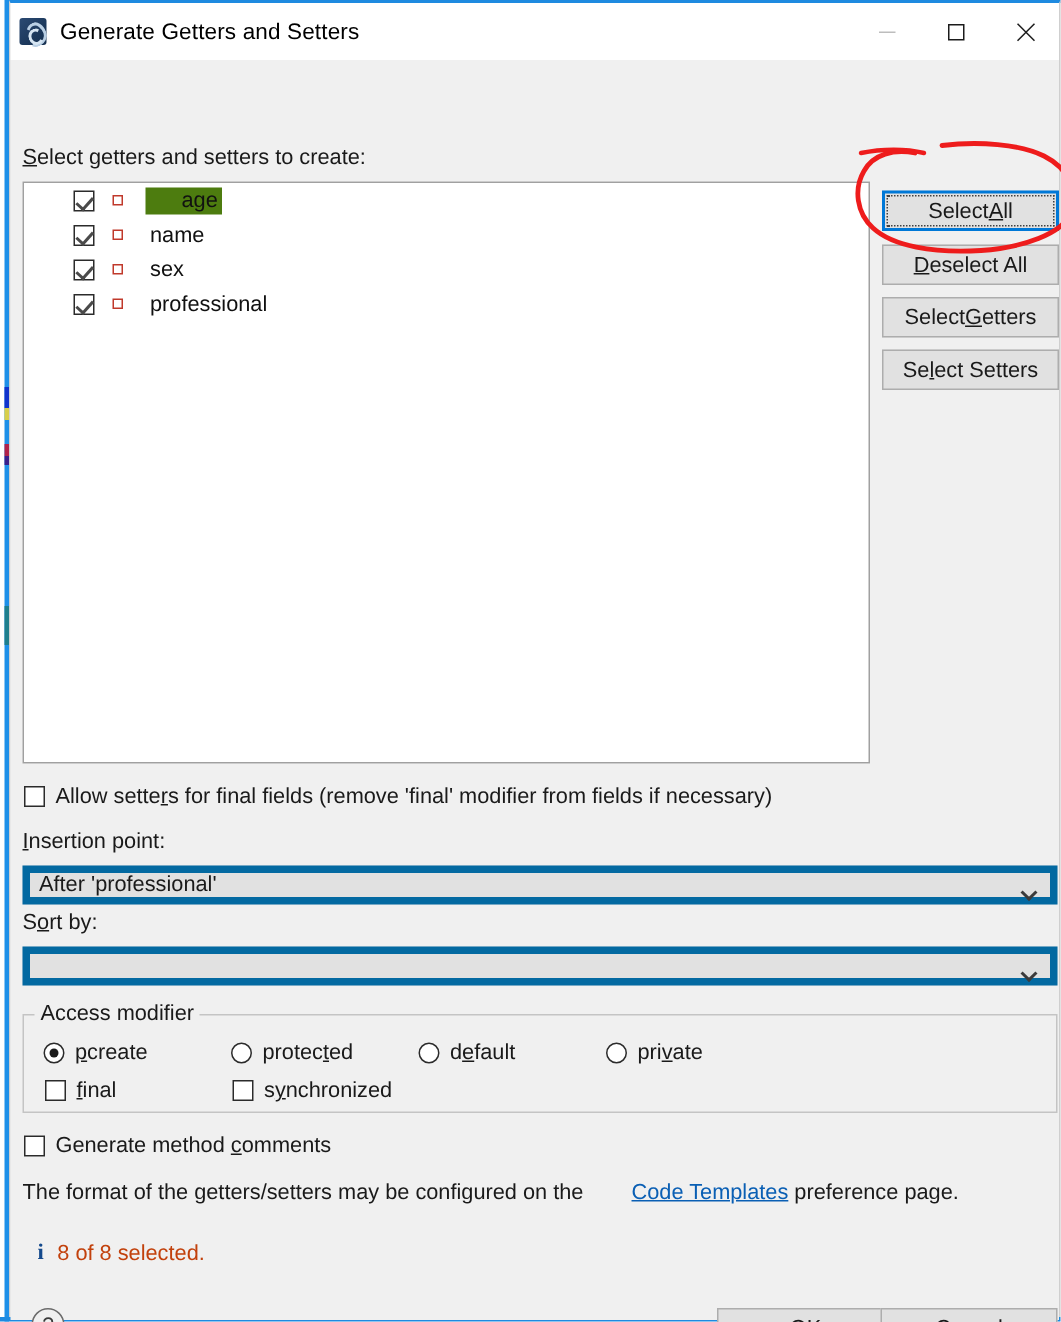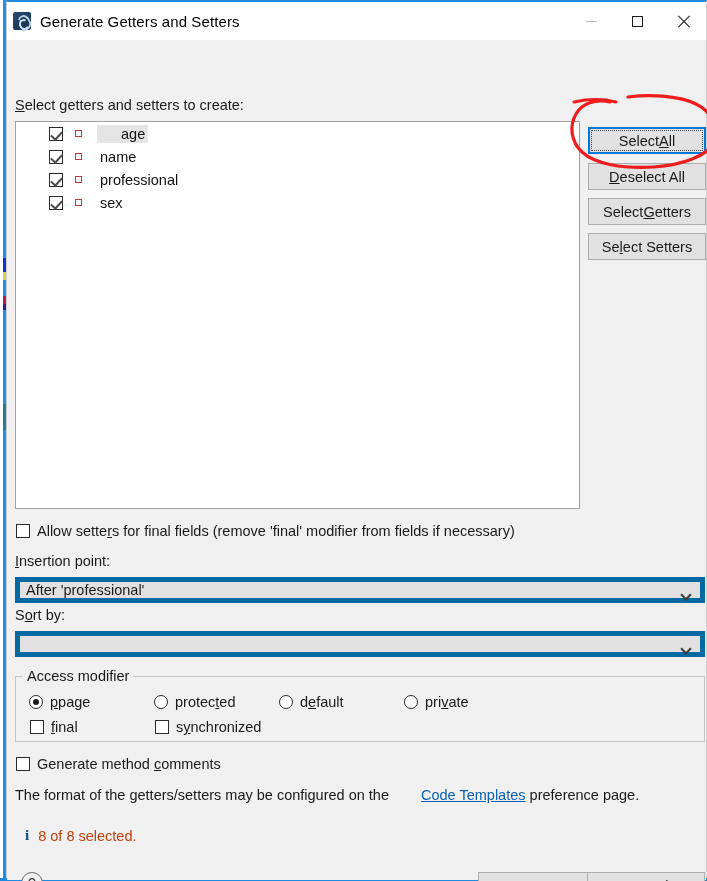--- a/index.html
+++ b/index.html
@@ -149,21 +149,21 @@
     margin-left: 12px;
     flex: 0 0 auto;
   }
   .tree-label {
     margin-left: 15px;
     font-size: 14.5px;
     color: #111111;
     padding: 1px 3px;
     white-space: nowrap;
   }
-  .tree-row.selected .tree-label { background: #e5e5e5; padding-left: 24px; }
+  .tree-row.selected .tree-label { background: #4d7c0f; padding-left: 24px; }
 
   
   .side-btn {
     position: absolute;
     left: 581px;
     width: 118px; height: 27px;
     background: #e1e1e1;
     border: 1px solid #adadad;
     font-size: 14.5px;
     color: #1a1a1a;
@@ -340,26 +340,26 @@
         <div class="tree-label">age</div>
       </div>
       <div class="tree-row">
         <div class="tree-check checked"></div>
         <div class="field-icon"></div>
         <div class="tree-label">name</div>
       </div>
       <div class="tree-row">
         <div class="tree-check checked"></div>
         <div class="field-icon"></div>
-        <div class="tree-label">professional</div>
+        <div class="tree-label">sex</div>
       </div>
       <div class="tree-row">
         <div class="tree-check checked"></div>
         <div class="field-icon"></div>
-        <div class="tree-label">sex</div>
+        <div class="tree-label">professional</div>
       </div>
     </div>
 
     <div class="side-btn focused" id="btn-select-all">
       <span class="inner-focus"></span>
       <span>Select </span>
         <span class="u">A</span>
         <span>ll</span>
     </div>
     <div class="side-btn" id="btn-deselect-all">
@@ -397,21 +397,21 @@
     <div class="lbl" id="sort-label"><span>S</span><span class="u">o</span><span>rt by:</span></div>
     <div class="combo" id="combo-sort">
       <span class="chev"></span>
     </div>
 
     <div id="access-group"></div>
     <div id="access-legend">Access modifier</div>
 
     <div class="radio-item" id="radio-public">
       <span class="radio on"></span>
-      <span><span class="u">p</span><span>page</span></span>
+      <span><span class="u">p</span><span>create</span></span>
     </div>
     <div class="radio-item" id="radio-protected">
       <span class="radio"></span>
       <span><span>protec</span><span class="u">t</span><span>ed</span></span>
     </div>
     <div class="radio-item" id="radio-default">
       <span class="radio"></span>
       <span><span>d</span><span class="u">e</span><span>fault</span></span>
     </div>
     <div class="radio-item" id="radio-private">

